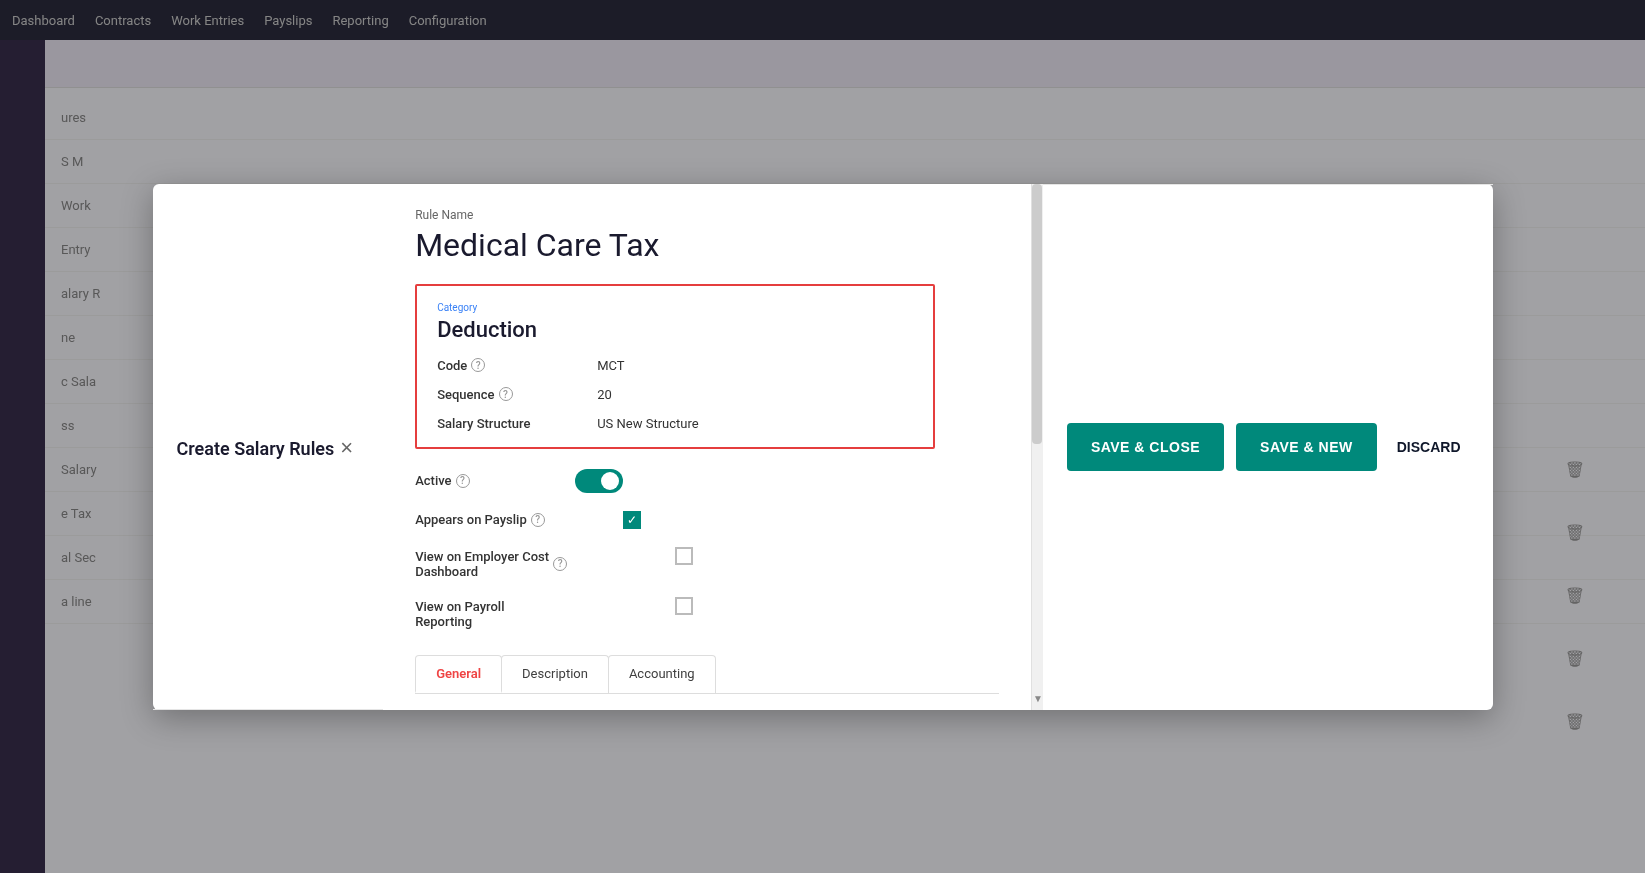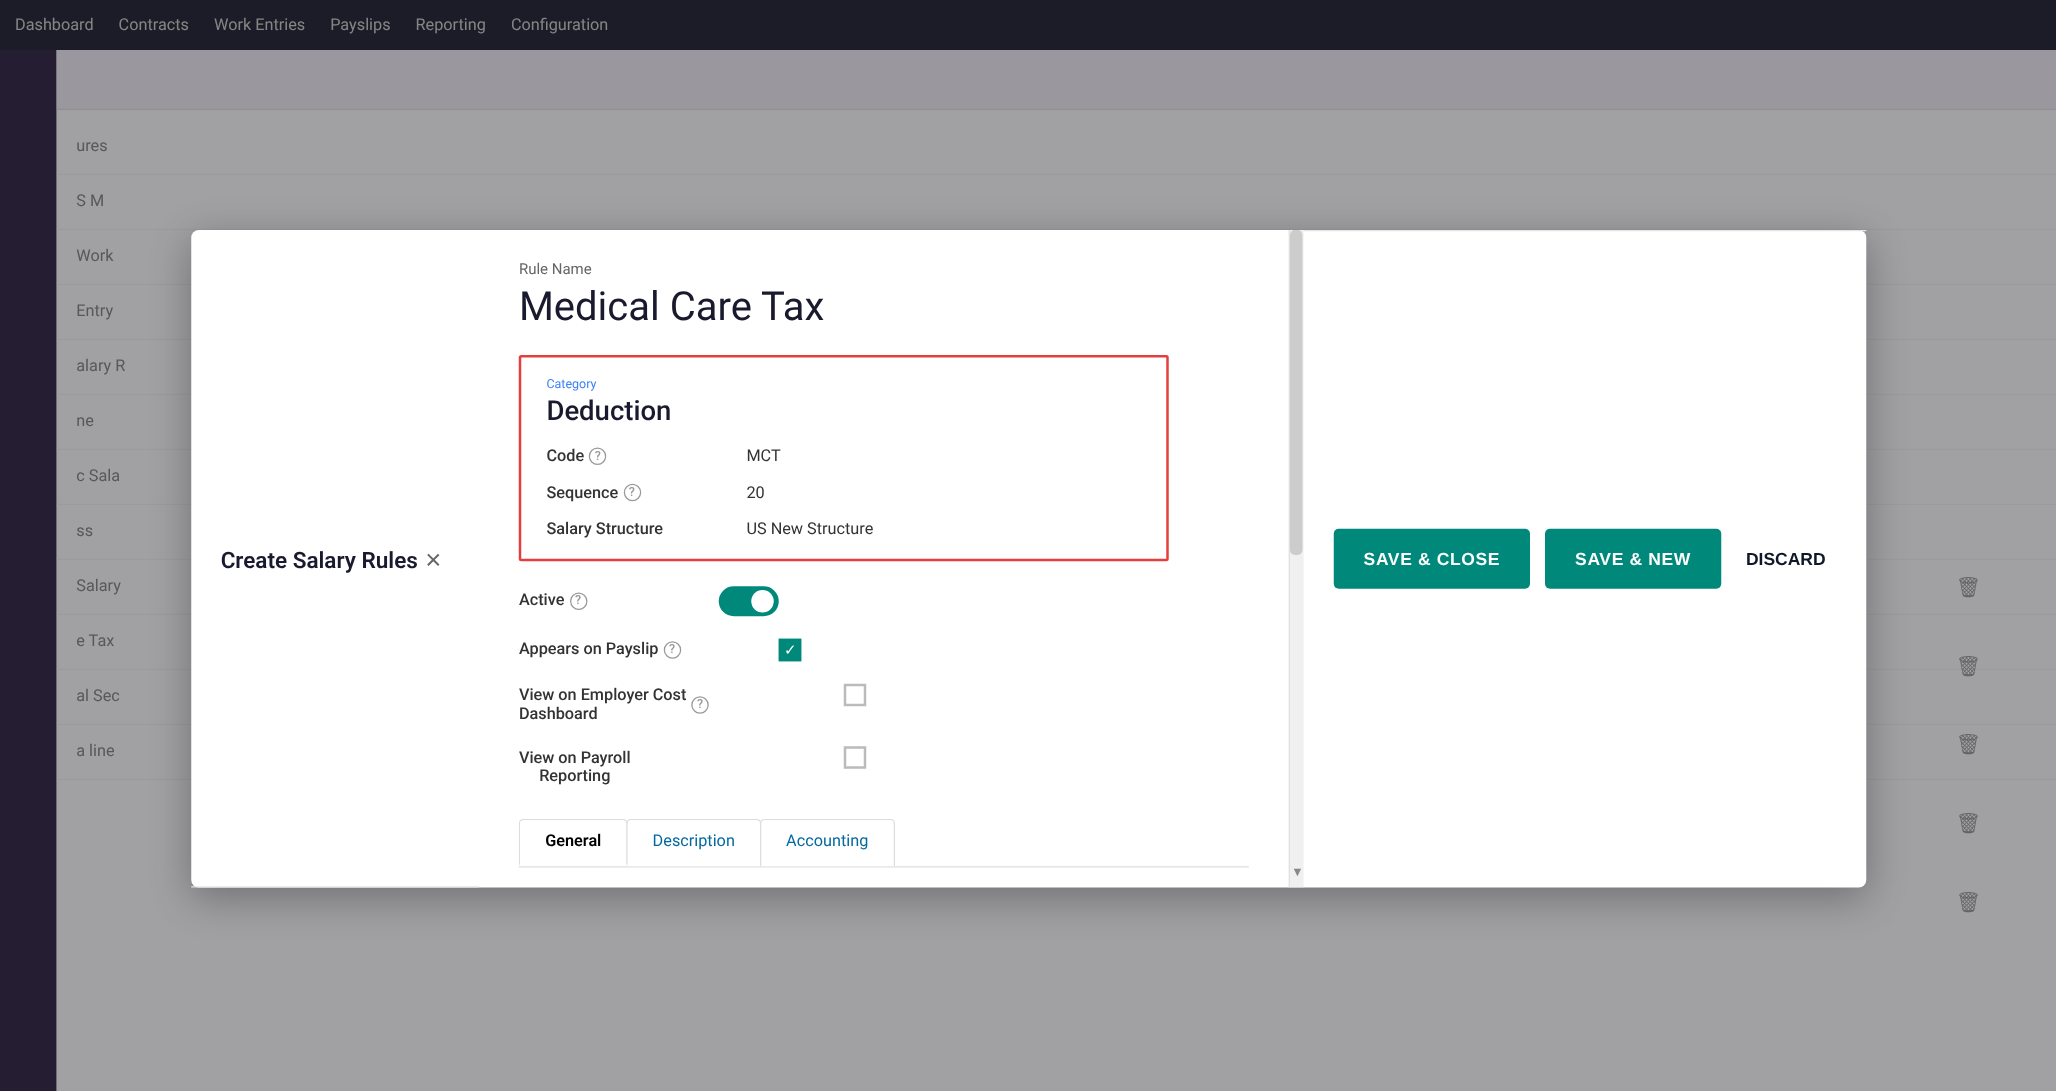--- a/index.html
+++ b/index.html
@@ -231,31 +231,31 @@
     
     .tabs-row {
       display: flex;
       border-bottom: 1px solid #ddd;
       margin-top: 12px;
       margin-bottom: 0;
     }
     .tab {
       padding: 10px 20px;
       font-size: 13px;
-      color: #0369a1;
+      color: #404040;
       cursor: pointer;
       border: 1px solid #ddd;
       border-bottom: none;
       background: #fff;
       margin-right: -1px;
       border-radius: 4px 4px 0 0;
     }
     .tab.active {
       background: #fff;
-      color: #000000;
+      color: #ef4444;
       font-weight: 600;
       border-color: #ddd;
       border-bottom: 2px solid #fff;
       z-index: 1;
     }
 
     
     .modal-footer {
       display: flex;
       align-items: center;
@@ -442,21 +442,21 @@
         </div>
 
         <div class="field-row multiline" style="margin-bottom:18px;">
           <div class="field-row-label" style="width:260px; flex-shrink:0;">
             <span style="display:inline;">View on Employer Cost<br>Dashboard</span>
             <span class="help-icon">?</span>
           </div>
           <div class="checkbox-control unchecked"></div>
         </div>
 
-        <div class="field-row multiline" style="text-align:center;">
+        <div class="field-row multiline" style="">
           <div class="field-row-label" style="width:260px; flex-shrink:0;">
             <span style="display:inline;">View on Payroll<br>Reporting</span>
           </div>
           <div class="checkbox-control unchecked"></div>
         </div>
 
         <div class="tabs-row">
           <div class="tab active">General</div>
           <div class="tab">Description</div>
           <div class="tab">Accounting</div>

